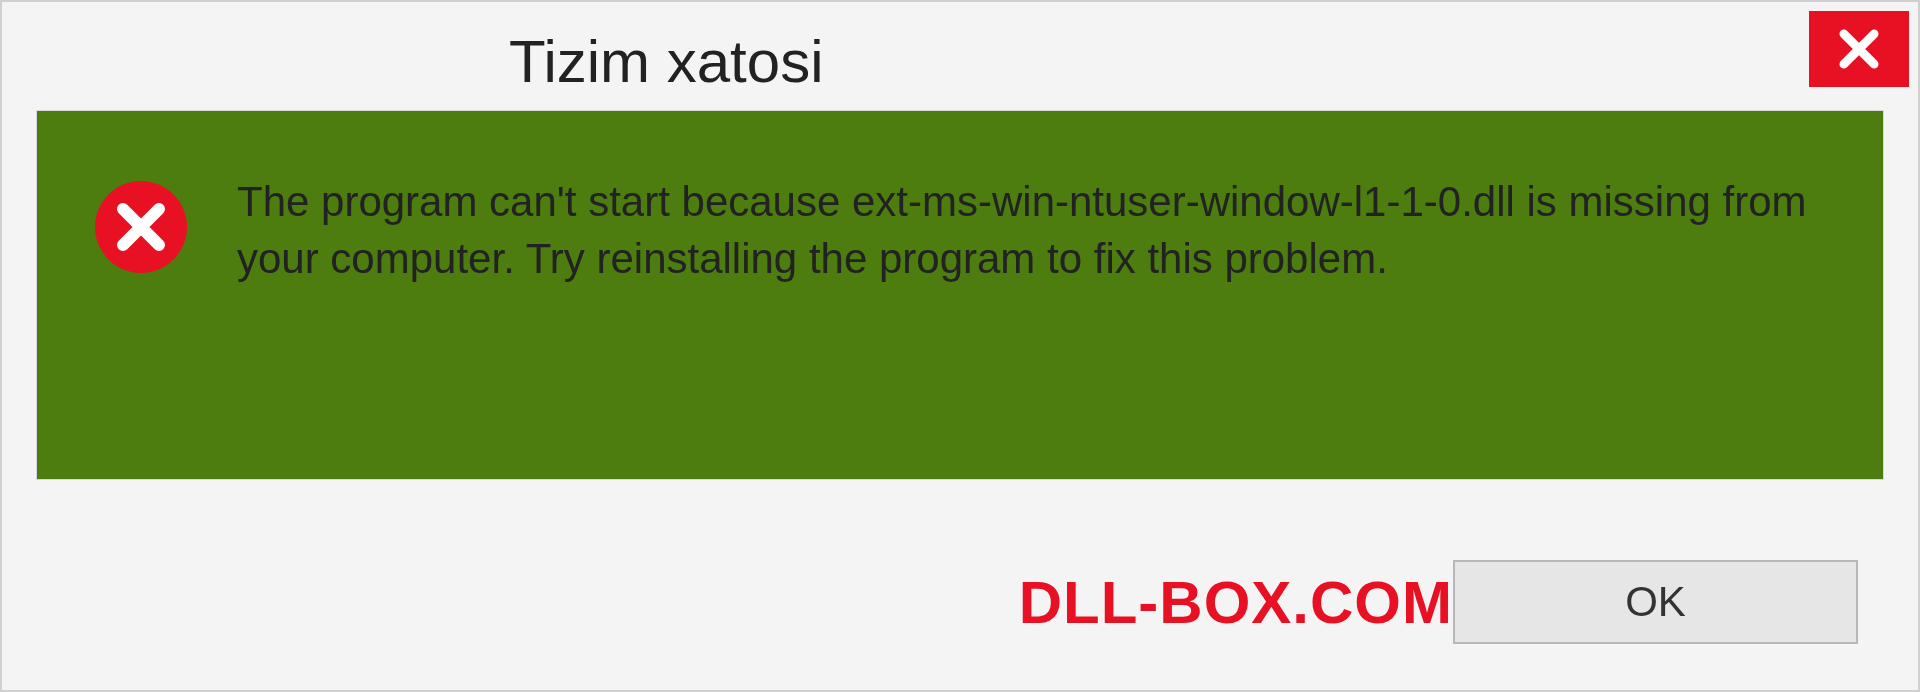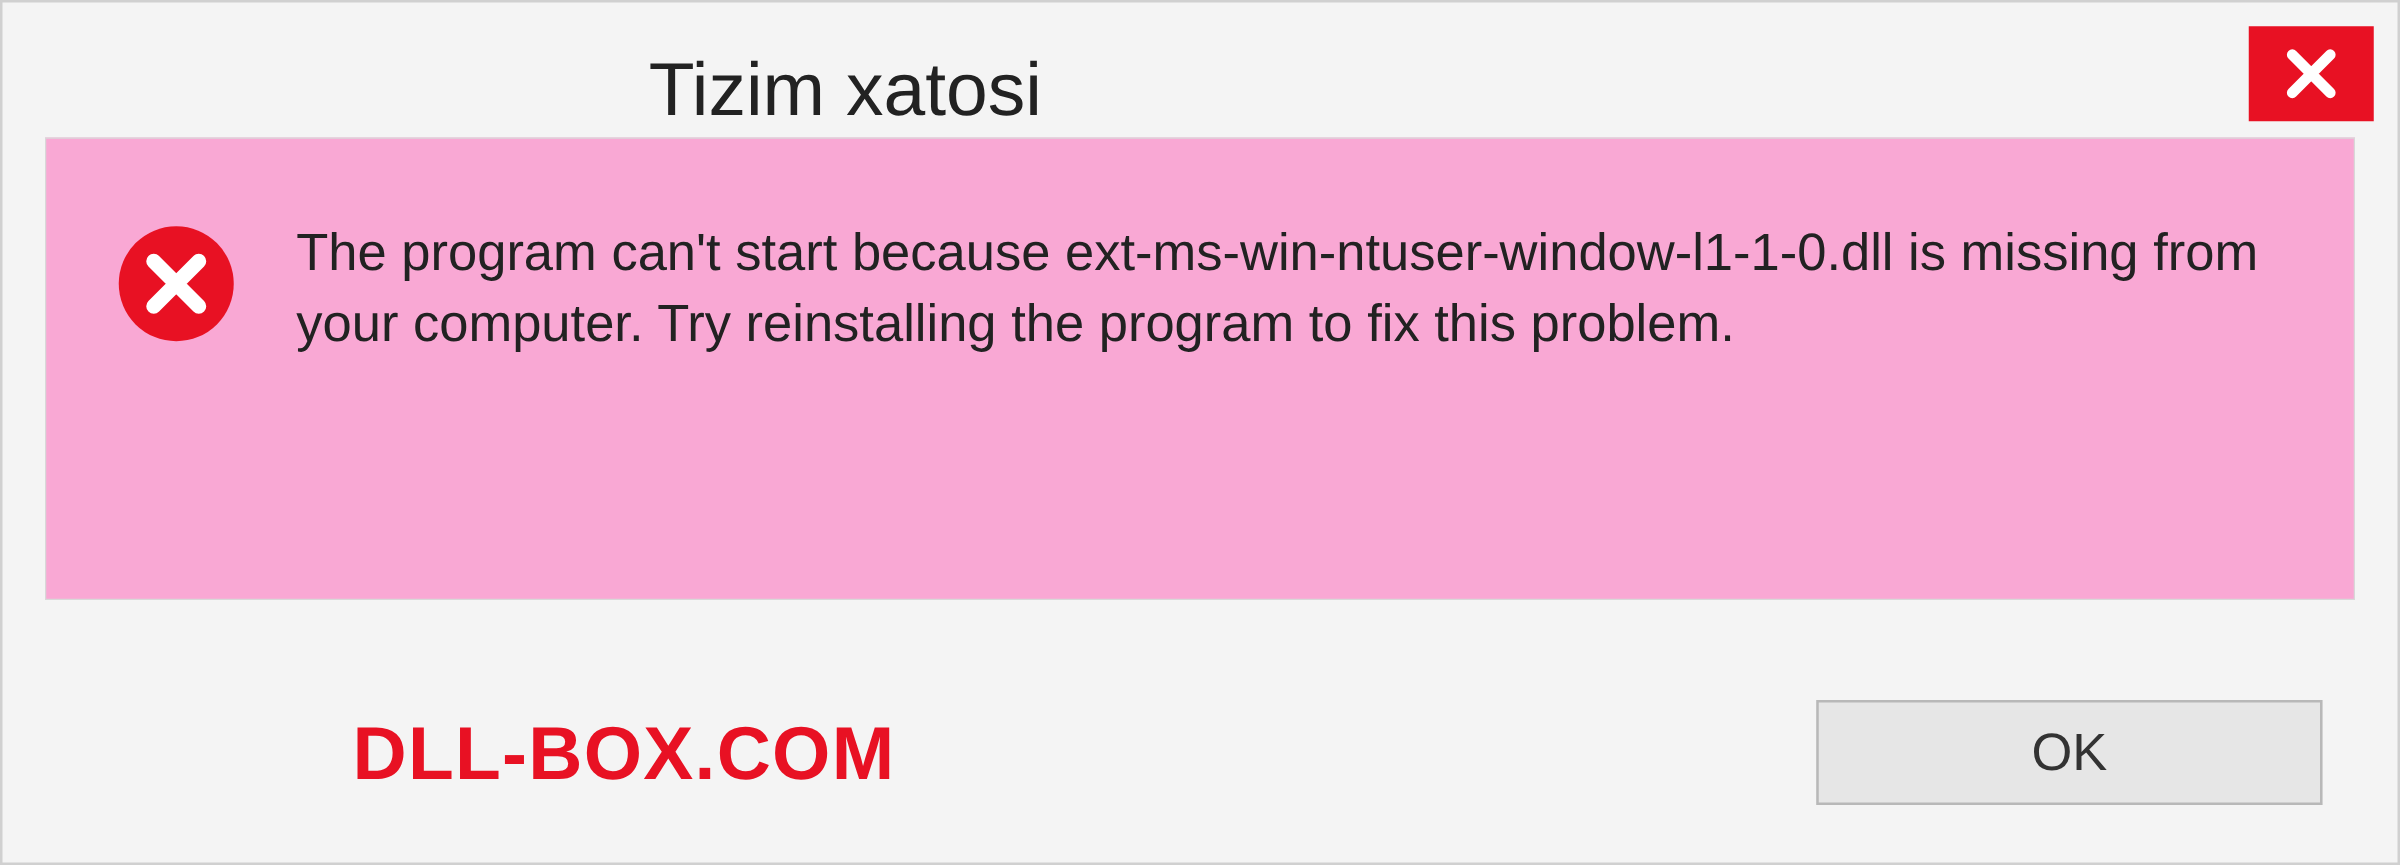--- a/index.html
+++ b/index.html
@@ -20,21 +20,21 @@
       height: 100%;
       background: #f4f4f4;
       border: 2px solid #d0d0d0;
       position: relative;
     }
     .titlebar {
       display: flex;
       align-items: flex-start;
       justify-content: space-between;
       height: 108px;
-      padding: 17px;
+      padding: 7px;
     }
     .title {
       font-size: 60px;
       font-weight: 400;
       color: #222;
       padding-left: 500px;
       padding-top: 18px;
     }
     .close-btn {
       width: 100px;
@@ -46,21 +46,21 @@
       cursor: pointer;
       margin-top: 2px;
       margin-right: 2px;
     }
     .close-btn svg {
       width: 52px;
       height: 52px;
     }
     .content-panel {
       margin: 0 34px 0 34px;
-      background: #f9a8d4;
+      background: #4d7c0f;
       border: 1px solid #d8d8d8;
       padding: 60px 56px 80px 56px;
       display: flex;
       align-items: flex-start;
       gap: 48px;
       min-height: 370px;
     }
     .error-icon {
       flex-shrink: 0;
       width: 96px;
@@ -79,21 +79,21 @@
       padding-top: 2px;
     }
     .footer {
       position: absolute;
       bottom: 0;
       left: 0;
       right: 0;
       height: 160px;
       display: flex;
       align-items: center;
-      justify-content: space-between;
+      justify-content: flex-end;
       padding: 0 60px 16px 280px;
     }
     .watermark {
       font-size: 60px;
       font-weight: 800;
       color: #e81123;
       letter-spacing: 1px;
       font-family: Arial, sans-serif;
     }
     .ok-btn {

